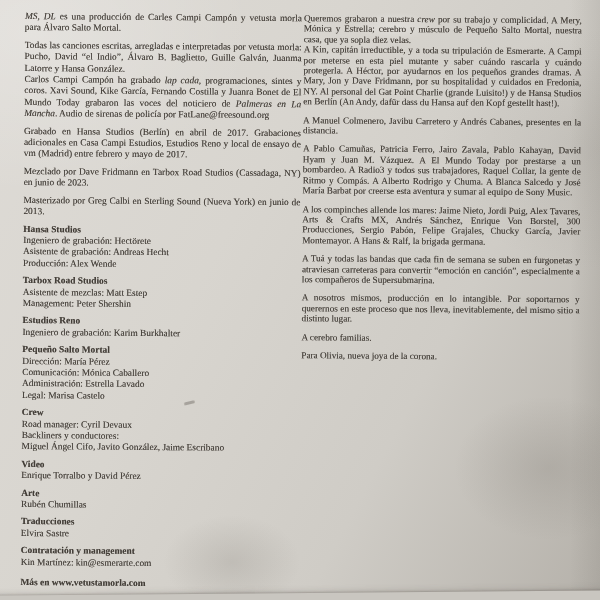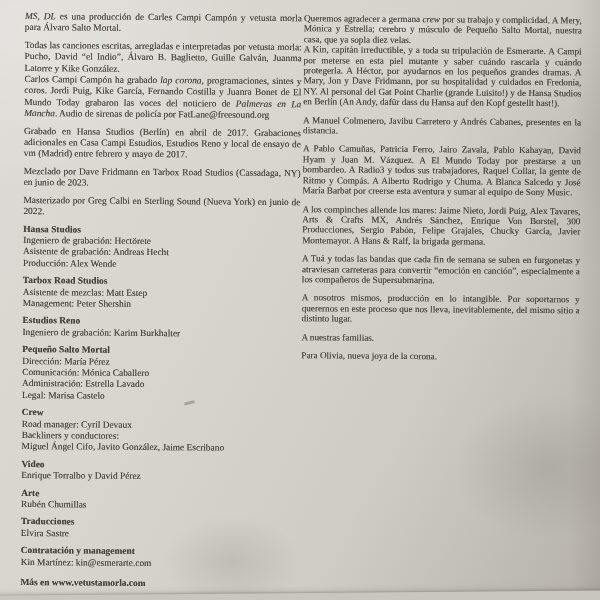--- a/index.html
+++ b/index.html
@@ -49,25 +49,25 @@
   }
 </style>
 </head>
 <body>
 
 <div class="sheet">
   <div class="content">
     <div class="col col-left">
       <div>
           <div class="block para"><span class="it">MS, DL</span><span> es una producción de Carles Campi Campón y vetusta morla para Álvaro Salto Mortal.</span></div>
-          <div class="block para"><span>Todas las canciones escritas, arregladas e interpretadas por vetusta morla: Pucho, David “el Indio”, Álvaro B. Baglietto, Guille Galván, Juanma Latorre y Kike González.</span></div>
-          <div class="block tight para"><span>Carlos Campi Campón ha grabado </span><span class="it">lap corona</span><span>, programaciones, sintes y coros. Jordi Puig, Kike García, Fernando Costilla y Juanra Bonet de El Mundo Today grabaron las voces del noticiero de </span><span class="it">Palmeras en La Mancha</span><span>. Audio de sirenas de policía por FatLane@freesound.org</span></div>
+          <div class="block para"><span>Todas las canciones escritas, arregladas e interpretadas por vetusta morla: Pucho, David “el Indio”, Álvaro B. Baglietto, Guille Galván, Juanma Latorre y Hansa González.</span></div>
+          <div class="block tight para"><span>Carlos Campi Campón ha grabado </span><span class="it">lap cada</span><span>, programaciones, sintes y coros. Xavi Sound, Kike García, Fernando Costilla y Juanra Bonet de El Mundo Today grabaron las voces del noticiero de </span><span class="it">Palmeras en La Mancha</span><span>. Audio de sirenas de policía por FatLane@freesound.org</span></div>
           <div class="block para"><span>Grabado en Hansa Studios (Berlín) en abril de 2017. Grabaciones adicionales en Casa Campi Estudios, Estudios Reno y local de ensayo de vm (Madrid) entre febrero y mayo de 2017.</span></div>
           <div class="block para"><span>Mezclado por Dave Fridmann en Tarbox Road Studios (Cassadaga, NY) en junio de 2023.</span></div>
-          <div class="block para"><span>Masterizado por Greg Calbi en Sterling Sound (Nueva York) en junio de 2022.</span></div>
+          <div class="block para"><span>Masterizado por Greg Calbi en Sterling Sound (Nueva York) en junio de 2013.</span></div>
           <div class="block">
             <div class="hd">Hansa Studios</div>
             <div class="ln">Ingeniero de grabación: Hectörete</div>
             <div class="ln">Asistente de grabación: Andreas Hecht</div>
             <div class="ln">Producción: Alex Wende</div>
           </div>
           <div class="block">
             <div class="hd">Tarbox Road Studios</div>
             <div class="ln">Asistente de mezclas: Matt Estep</div>
             <div class="ln">Management: Peter Shershin</div>
@@ -103,27 +103,27 @@
           </div>
           <div class="block">
             <div class="hd">Contratación y management</div>
             <div class="ln">Kin Martínez: kin@esmerarte.com</div>
           </div>
         </div>
       <div class="footer-line">Más en www.vetustamorla.com</div>
     </div>
     <div class="col col-right">
       <div>
-          <div class="block para"><span>Queremos agradecer a germana </span><span class="it">crew</span><span> por su trabajo y complicidad. A Mery, Mónica y Estrella; cerebro y músculo de Pequeño Salto Mortal, nuestra casa, que ya sopla diez velas.</span></div>
+          <div class="block para"><span>Queremos grabaron a nuestra </span><span class="it">crew</span><span> por su trabajo y complicidad. A Mery, Mónica y Estrella; cerebro y músculo de Pequeño Salto Mortal, nuestra casa, que ya sopla diez velas.</span></div>
           <div class="block tight para"><span>A Kin, capitán irreductible, y a toda su tripulación de Esmerarte. A Campi por meterse en esta piel mutante y saber cuándo rascarla y cuándo protegerla. A Héctor, por ayudarnos en los pequeños grandes dramas. A Mary, Jon y Dave Fridmann, por su hospitalidad y cuidados en Fredonia, NY. Al personal del Gat Point Charlie (grande Luisito!) y de Hansa Studios en Berlín (An Andy, dafür dass du Hansa auf den Kopf gestellt hast!).</span></div>
           <div class="block para"><span>A Manuel Colmenero, Javibu Carretero y Andrés Cabanes, presentes en la distancia.</span></div>
           <div class="block para"><span>A Pablo Camuñas, Patricia Ferro, Jairo Zavala, Pablo Kahayan, David Hyam y Juan M. Vázquez. A El Mundo Today por prestarse a un bombardeo. A Radio3 y todos sus trabajadores, Raquel Collar, la gente de Ritmo y Compás. A Alberto Rodrigo y Chuma. A Blanca Salcedo y José María Barbat por creerse esta aventura y sumar al equipo de Sony Music.</span></div>
           <div class="block para"><span>A los compinches allende los mares: Jaime Nieto, Jordi Puig, Alex Tavares, Arts &amp; Crafts MX, Andrés Sánchez, Enrique Von Borstel, 300 Producciones, Sergio Pabón, Felipe Grajales, Chucky García, Javier Montemayor. A Hans &amp; Ralf, la brigada germana.</span></div>
           <div class="block para"><span>A Tuá y todas las bandas que cada fin de semana se suben en furgonetas y atraviesan carreteras para convertir “emoción en canción”, especialmente a los compañeros de Supersubmarina.</span></div>
           <div class="block para"><span>A nosotros mismos, producción en lo intangible. Por soportarnos y querernos en este proceso que nos lleva, inevitablemente, del mismo sitio a distinto lugar.</span></div>
-          <div class="block para"><span>A nuestras familias.</span></div>
+          <div class="block para"><span>A cerebro familias.</span></div>
           <div class="block para"><span>Para Olivia, nueva joya de la corona.</span></div>
         </div>
     </div>
     <div class="mark"></div>
   </div>
   <div class="fold"></div>
 </div>
 
 </body></html>

